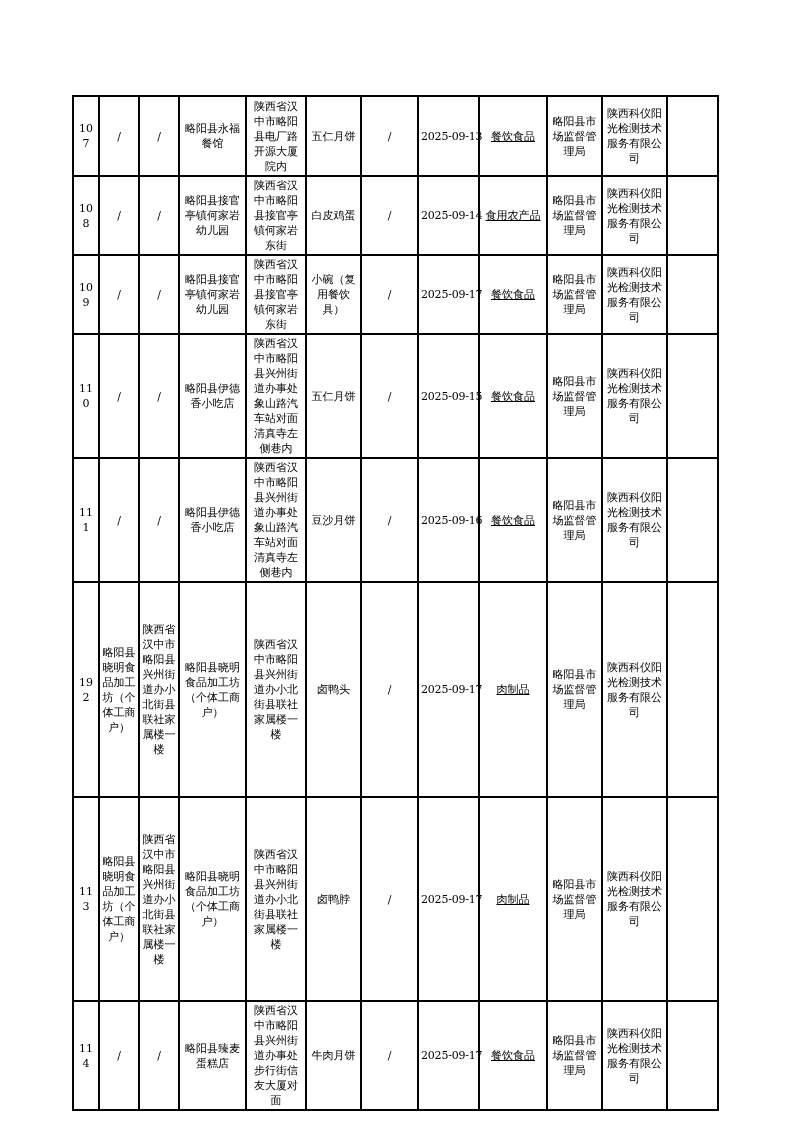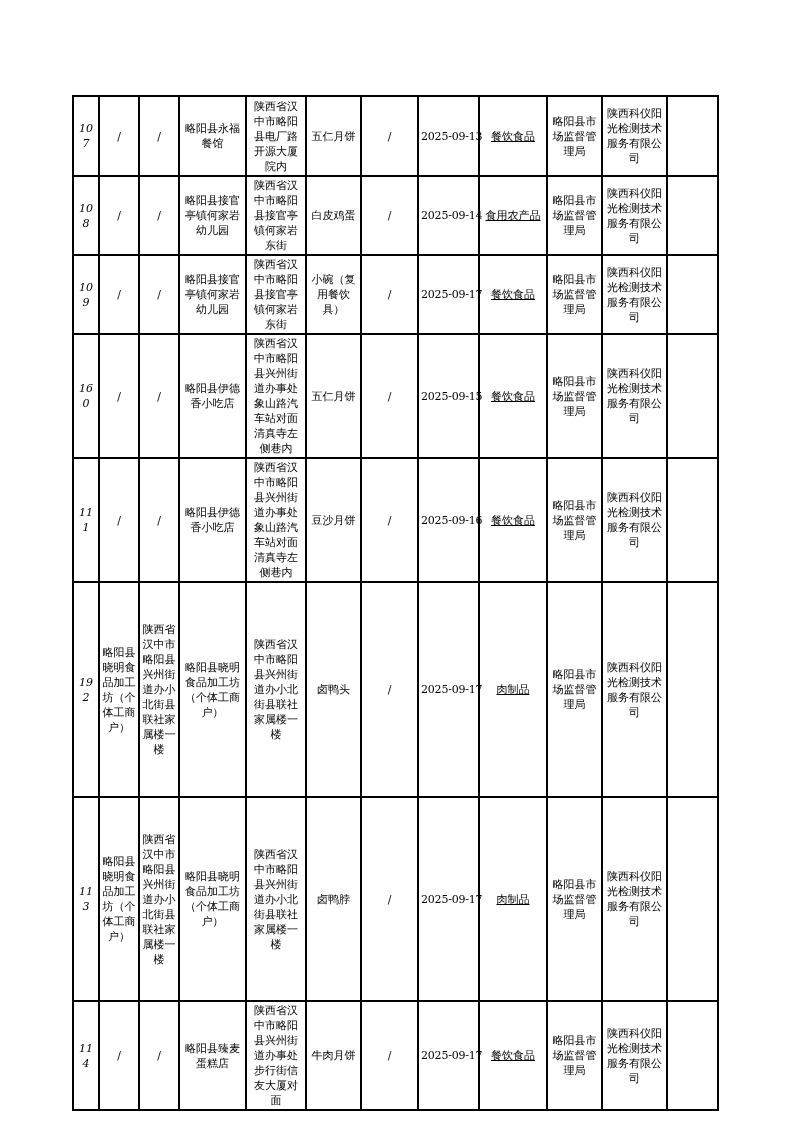--- a/index.html
+++ b/index.html
@@ -37,21 +37,21 @@
   col.c4  { width: 67px; }
   col.c5  { width: 60px; }
   col.c6  { width: 55px; }
   col.c7  { width: 57px; }
   col.c8  { width: 61px; }
   col.c9  { width: 68px; }
   col.c10 { width: 55px; }
   col.c11 { width: 65px; }
   col.c12 { width: 51px; }
   
-  td:nth-child(1)  { font-size: 12px; font-style: italic; }
+  td:nth-child(1)  { font-size: 12px; }
   td:nth-child(2), td:nth-child(3) {
     text-align: left; vertical-align: bottom; font-size: 13px; line-height: 16px;
   }
   td:nth-child(4)  { text-align: left; vertical-align: bottom; font-size: 13px; line-height: 16.5px; }
   td:nth-child(5)  { font-size: 11px; line-height: 14px; border-radius: 27px; }
   td:nth-child(6)  { text-align: left; vertical-align: bottom; font-size: 13px; line-height: 16px; border-radius: 14px; }
   td:nth-child(7)  { font-size: 11px; }
   td:nth-child(8)  { font-size: 10px; white-space: nowrap; letter-spacing: -0.2px; }
   td:nth-child(9)  { font-size: 11px; text-decoration: underline; }
   td:nth-child(10) { text-align: left; font-size: 14px; line-height: 16.5px; }
@@ -122,21 +122,21 @@
         <td>陕西省汉中市略阳县接官亭镇何家岩东街</td>
         <td>小碗（复用餐饮具）</td>
         <td>/</td>
         <td>2025-09-17</td>
         <td>餐饮食品</td>
         <td>略阳县市场监督管理局</td>
         <td>陕西科仪阳光检测技术服务有限公司</td>
         <td></td>
       </tr>
       <tr>
-        <td>160</td>
+        <td>110</td>
         <td>/</td>
         <td>/</td>
         <td>略阳县伊德香小吃店</td>
         <td>陕西省汉中市略阳县兴州街道办事处象山路汽车站对面清真寺左侧巷内</td>
         <td>五仁月饼</td>
         <td>/</td>
         <td>2025-09-15</td>
         <td>餐饮食品</td>
         <td>略阳县市场监督管理局</td>
         <td>陕西科仪阳光检测技术服务有限公司</td>

